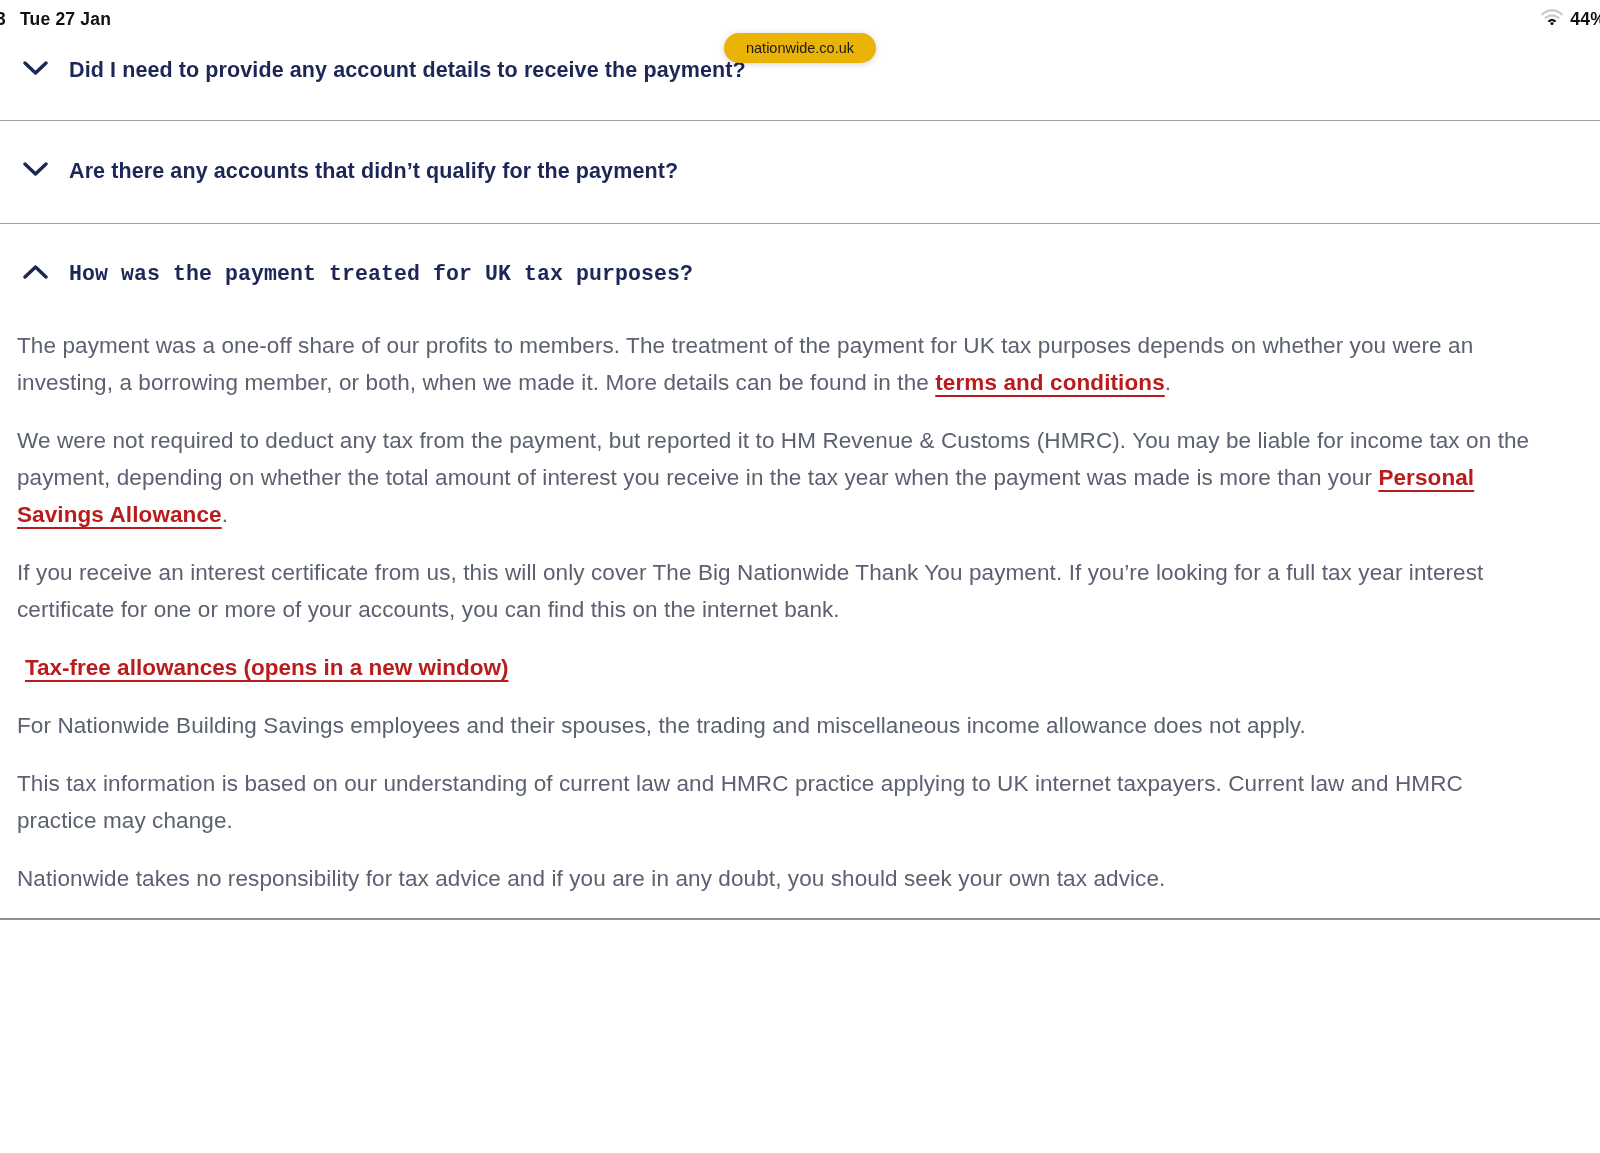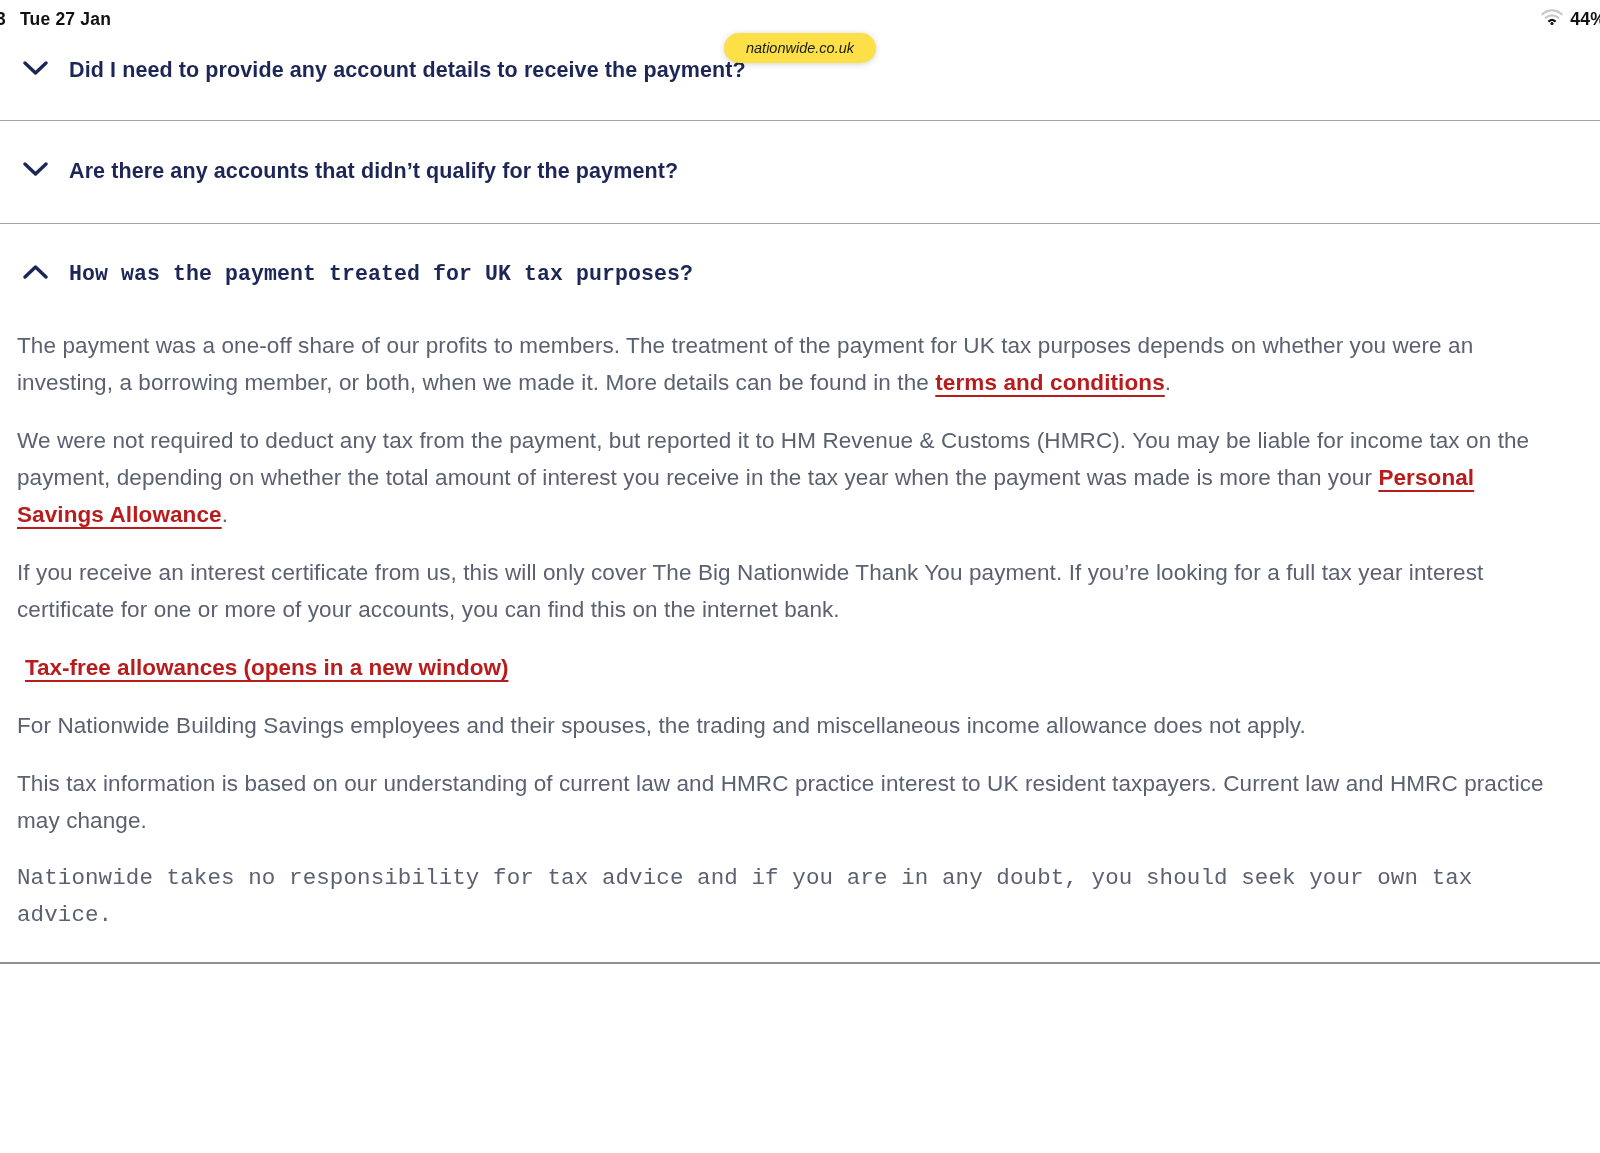--- a/index.html
+++ b/index.html
@@ -39,29 +39,28 @@
     gap: 7px;
     margin-right: -6px; 
   }
   .wifi-svg { width: 22px; height: 16px; }
   
   .url-pill {
     position: absolute;
     top: 33px;
     left: 50%;
     transform: translateX(-50%);
-    background: #fde047;
+    background: #eab308;
     border-radius: 16px;
     box-shadow: 0 1px 6px rgba(0,0,0,0.18);
     padding: 7px 22px;
     font-size: 14.5px;
     color: #1a1a1a;
     z-index: 5;
     white-space: nowrap;
-    font-style: italic;
   }
   
   .page {
     position: absolute;
     top: 25px; left: 0; right: 0;
   }
   .accordion-row {
     display: flex;
     align-items: center;
     gap: 21px;
@@ -100,21 +99,21 @@
   .inline-link, .standalone-link {
     color: #b91c1c;
     font-weight: bold;
     text-decoration: underline;
     text-decoration-thickness: 2px;
     text-underline-offset: 5px;
     cursor: pointer;
   }
   .standalone-link-wrap { margin: 0 0 21px 8px; }
   .standalone-link { font-size: 22.5px; line-height: 37px; }
-  .answer .tail-gap { margin-bottom: 0; padding-bottom: 28px; font-family: Liberation Mono, monospace; }
+  .answer .tail-gap { margin-bottom: 0; padding-bottom: 21px; }
 </style>
 </head>
 <body>
 
 <div class="status-bar">
   <div class="status-left">
     <span>3</span>
     <span>Tue 27 Jan</span>
   </div>
   <div class="status-right">
@@ -173,19 +172,19 @@
     <p>If you receive an interest certificate from us, this will only cover The Big Nationwide Thank You payment. If you’re looking for a full tax year interest certificate for one or more of your accounts, you can find this on the internet bank.</p>
 
 
 
     <div class="standalone-link-wrap">
       <a class="standalone-link">Tax-free allowances (opens in a new window)</a>
     </div>
 
     <p>For Nationwide Building Savings employees and their spouses, the trading and miscellaneous income allowance does not apply.</p>
 
-    <p>This tax information is based on our understanding of current law and HMRC practice interest to UK resident taxpayers. Current law and HMRC practice may change.</p>
+    <p>This tax information is based on our understanding of current law and HMRC practice applying to UK internet taxpayers. Current law and HMRC practice may change.</p>
 
     <p class="tail-gap">Nationwide takes no responsibility for tax advice and if you are in any doubt, you should seek your own tax advice.</p>
   </div>
 
   <hr class="divider bottom">
 </div>
 
 </body></html>

